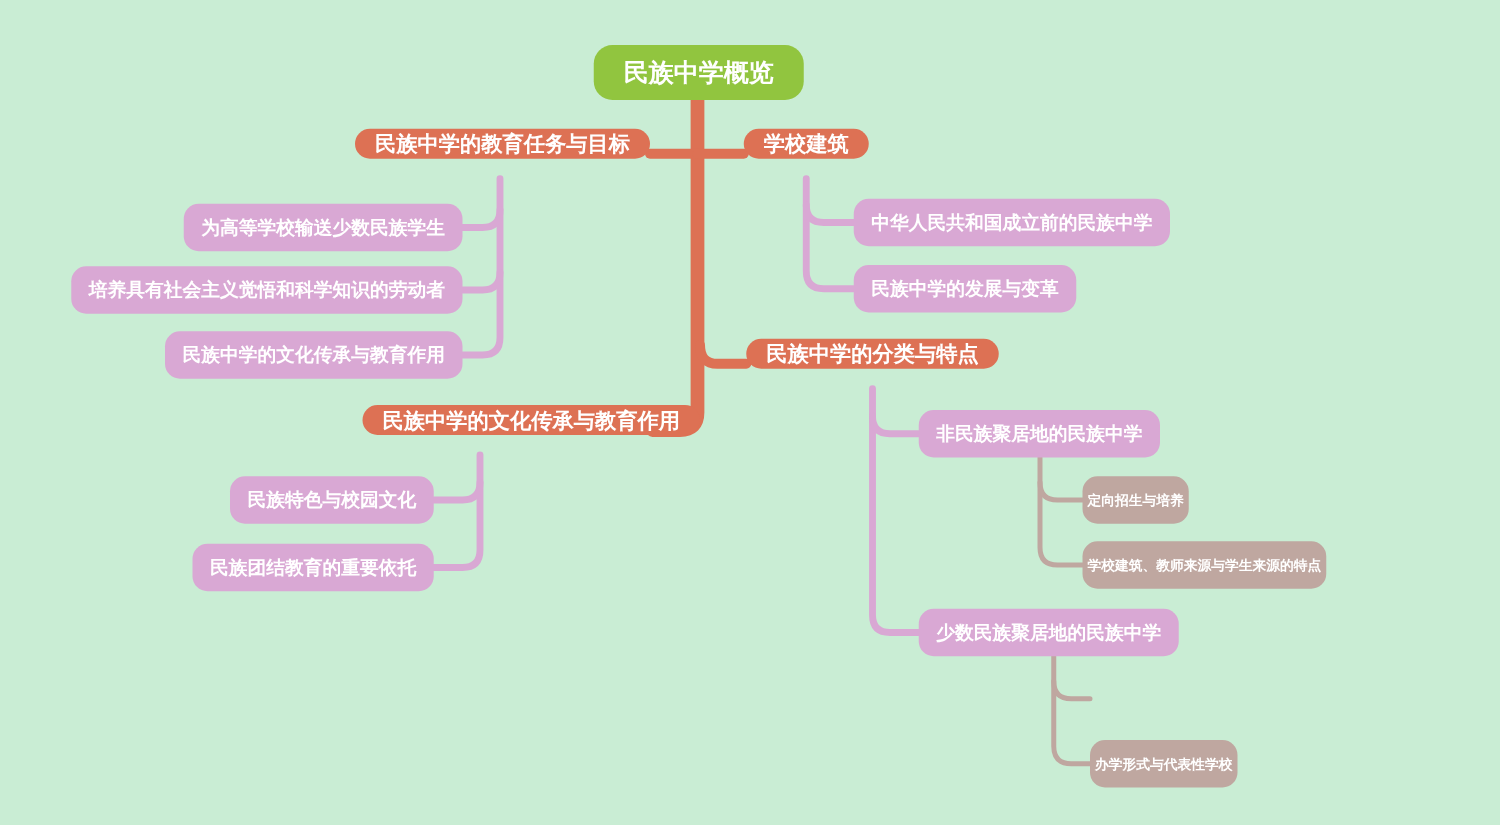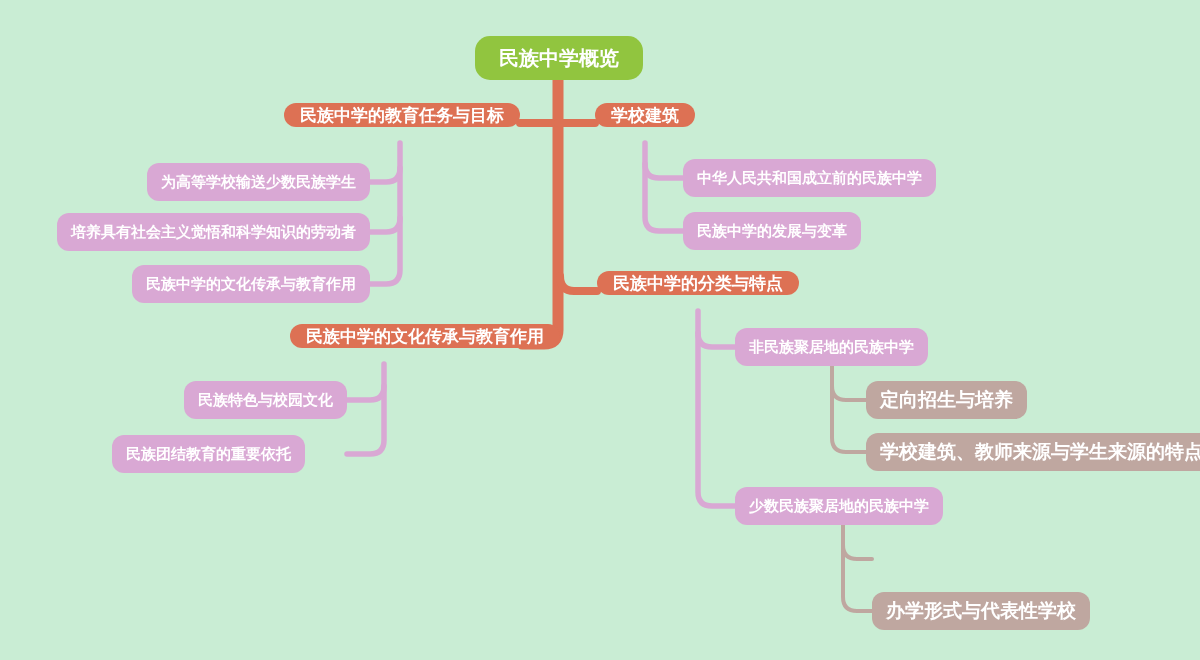--- a/index.html
+++ b/index.html
@@ -54,24 +54,24 @@
   }
   .lvl3 {
     height: 38px;
     padding: 0 14px;
     border-radius: 12px;
     background: #d9a8d4;
     font-size: 15px;
   }
   .lvl4 {
     height: 38px;
-    padding: 0 14px;
+    padding: 0 4px;
     border-radius: 12px;
     background: #bfa7a0;
-    font-size: 19px;
+    font-size: 11px;
   }
 </style>
 </head>
 <body>
 
 <div id="canvas">
 
   <svg class="connectors" width="1200" height="660" viewBox="0 0 1200 660">
 
     <g stroke="#dd7154" fill="none" stroke-linecap="round" stroke-linejoin="round">
@@ -121,15 +121,15 @@
 
   <div class="node lvl3" style="left:735px; top:328px;">非民族聚居地的民族中学</div>
   <div class="node lvl3" style="left:735px; top:487px;">少数民族聚居地的民族中学</div>
 
   <div class="node lvl4" style="left:866px; top:381px;">定向招生与培养</div>
   <div class="node lvl4" style="left:866px; top:433px;">学校建筑、教师来源与学生来源的特点</div>
 
   <div class="node lvl4" style="left:872px; top:592px;">办学形式与代表性学校</div>
 
   <div class="node lvl3" style="right:853px; top:381px;">民族特色与校园文化</div>
-  <div class="node lvl3" style="right:895px; top:435px;">民族团结教育的重要依托</div>
+  <div class="node lvl3" style="right:853px; top:435px;">民族团结教育的重要依托</div>
 
 </div>
 
 </body></html>

